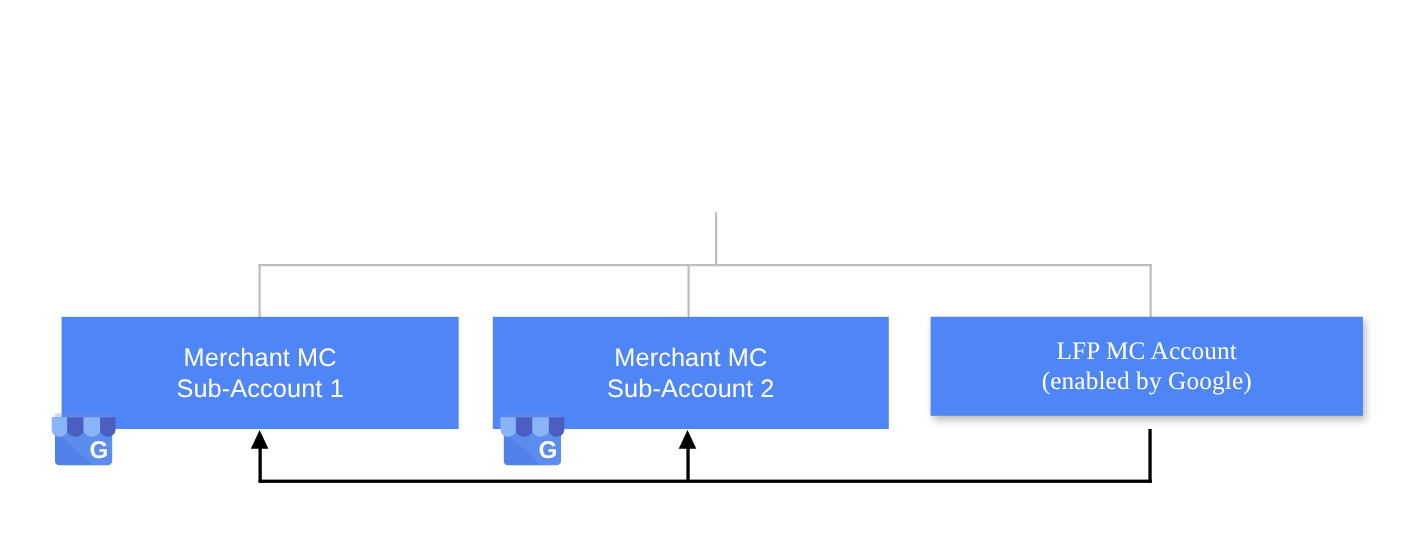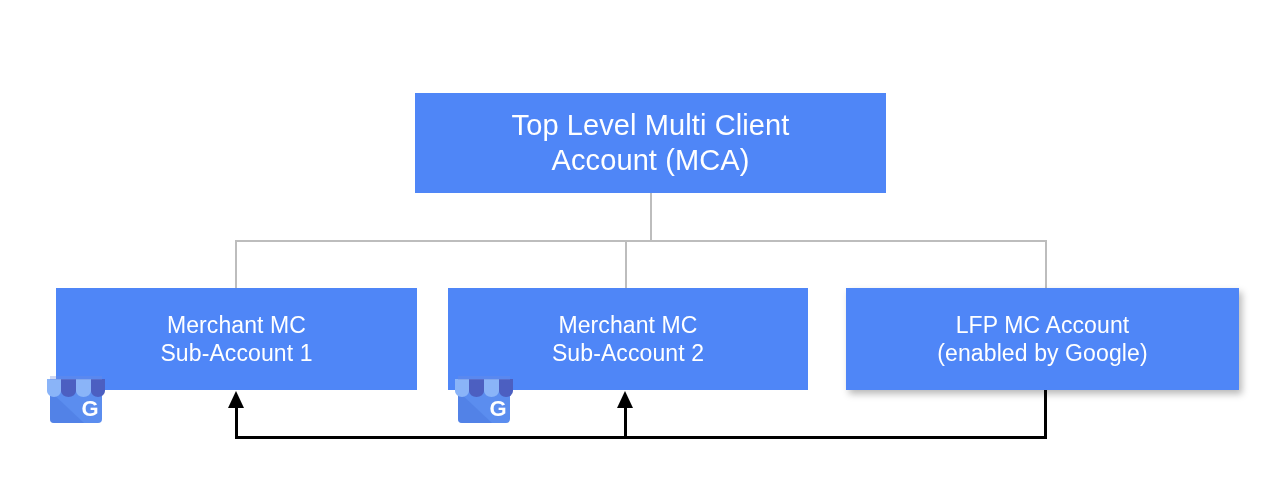--- a/index.html
+++ b/index.html
@@ -55,23 +55,24 @@
     left: 448px;
     top: 288px;
     width: 360px;
     height: 102px;
     font-size: 23px;
   }
   #node-lfp {
     left: 846px;
     top: 288px;
     width: 393px;
-    height: 102px;
+    height: 90px;
     font-size: 23px;
     box-shadow: 3px 4px 7px rgba(0,0,0,0.28);
+    font-family: Liberation Serif, serif;
   }
 
   
   .conn {
     position: absolute;
     background: #bdbdbd;
     z-index: 1;
   }
   #conn-stem      { left: 650px; top: 193px; width: 2px;   height: 49px; }
   #conn-bus       { left: 235px; top: 240px; width: 812px; height: 2px;  }
@@ -122,24 +123,20 @@
   <div class="conn" id="conn-drop-mid"></div>
   <div class="conn" id="conn-drop-right"></div>
 
   <div class="flow" id="flow-bus"></div>
   <div class="flow" id="flow-riser-lfp"></div>
   <div class="flow" id="flow-riser-m1"></div>
   <div class="flow" id="flow-riser-m2"></div>
   <div class="arrowhead" id="arrow-m1"></div>
   <div class="arrowhead" id="arrow-m2"></div>
 
-  <div class="node" id="node-mca">
-    <span class="node-text">Top Level Multi Client
-Account (MCA)</span>
-  </div>
 
   <div class="node" id="node-merchant-1">
     <span class="node-text">Merchant MC
 Sub-Account 1</span>
   </div>
 
   <div class="node" id="node-merchant-2">
     <span class="node-text">Merchant MC
 Sub-Account 2</span>
   </div>

